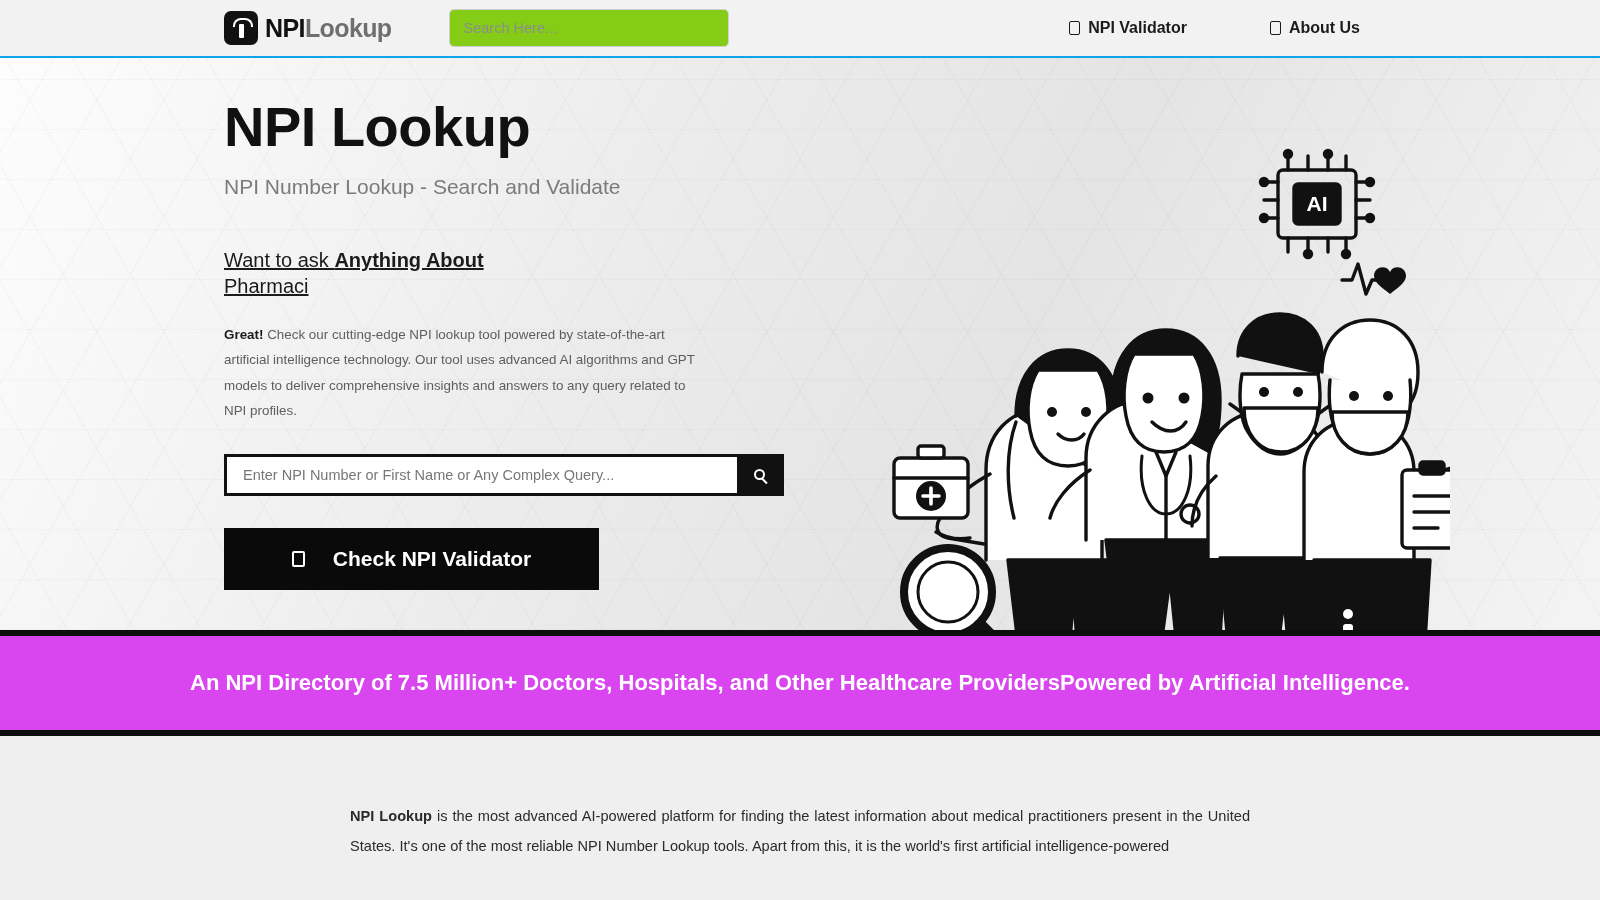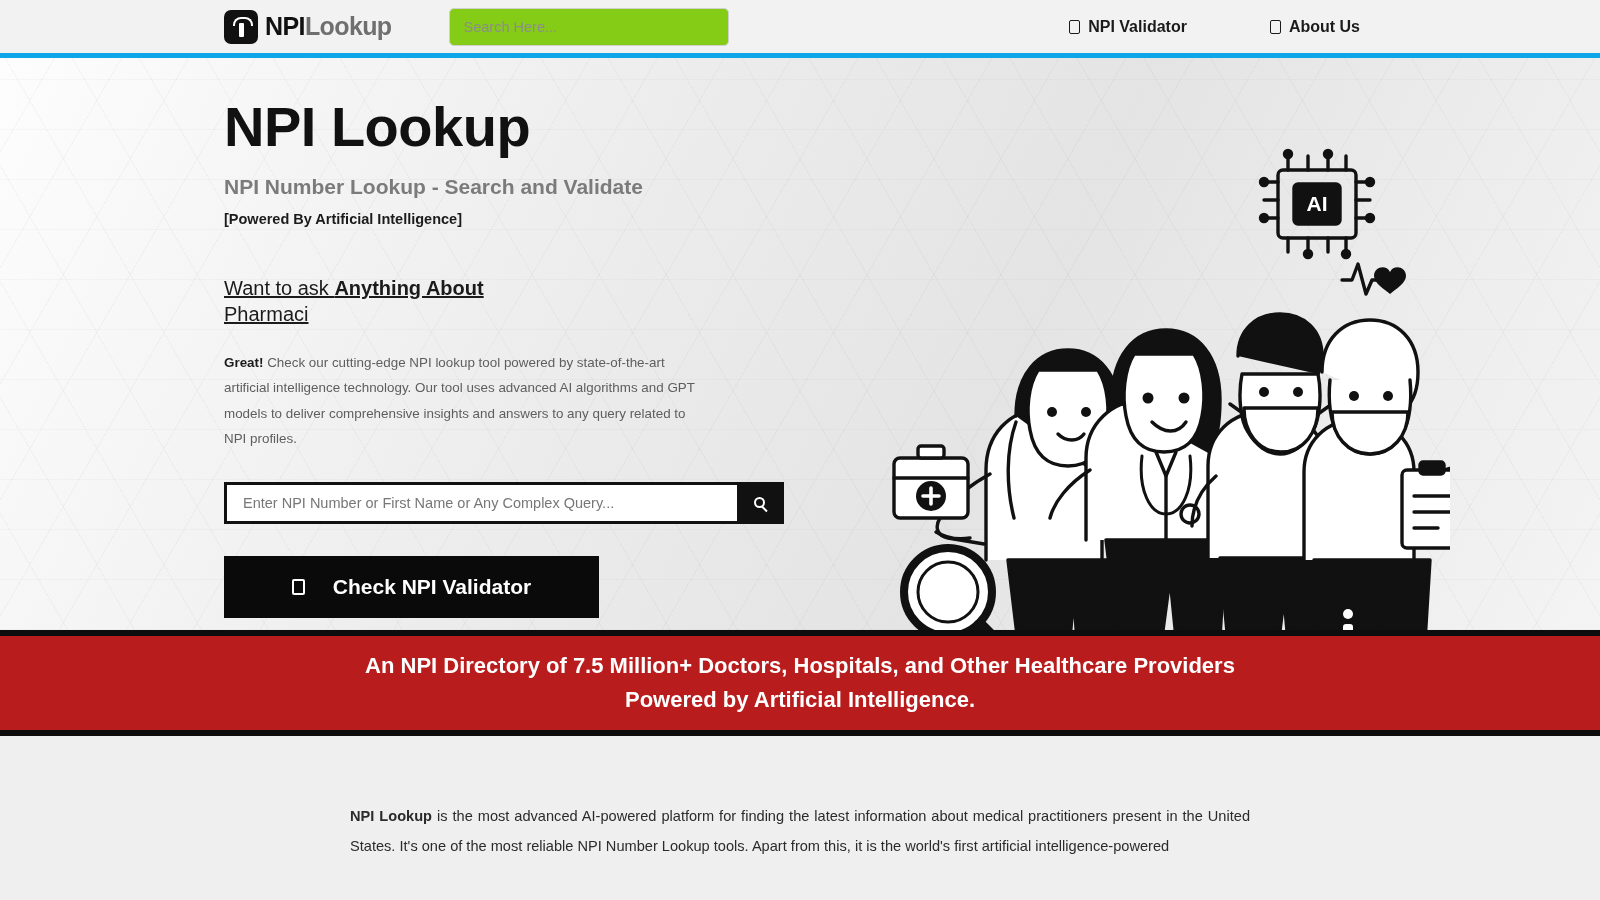--- a/index.html
+++ b/index.html
@@ -9,21 +9,21 @@
     overflow: hidden;
     background: #ffffff;
     font-family: "Liberation Sans", sans-serif;
   }
 
   
   .header {
     position: relative;
     height: 58px;
     background: #f2f2f2;
-    border-bottom: 5px solid #0ea5e9;
+    border-bottom: 2px solid #0ea5e9;
     display: flex;
     align-items: center;
     justify-content: flex-end;
   }
   .logo {
     display: flex;
     align-items: center;
     margin-left: 224px;
     gap: 7px;
   }
@@ -118,21 +118,21 @@
   }
   .hero-title {
     font-size: 56px;
     font-weight: bold;
     color: #111;
     margin: 36px 0 0 0;
     letter-spacing: -0.5px;
   }
   .hero-sub {
     font-size: 21px;
-    font-weight: bold;
+    font-weight: normal;
     color: #7b7b7b;
     margin-top: 16px;
   }
   .hero-powered {
     font-size: 14.5px;
     font-weight: bold;
     color: #1b1b1b;
     margin-top: 12px;
   }
   .hero-ask {
@@ -225,26 +225,25 @@
   .hero-art {
     position: absolute;
     right: 150px;
     top: 82px;
     width: 560px;
     height: 560px;
   }
 
   
   .banner {
-    background: #b91c1c;
+    background: #d946ef;
     border-top: 6px solid #0d0d0d;
     border-bottom: 6px solid #0d0d0d;
     height: 106px;
     display: flex;
-    flex-direction: column;
     align-items: center;
     justify-content: center;
     color: #fff;
   }
   .banner div {
     font-size: 22px;
     font-weight: bold;
     line-height: 1.55;
     text-align: center;
   }
@@ -296,21 +295,20 @@
       <span class="nav-ico"></span>
       <span>About Us</span>
     </a>
   </div>
 </div>
 
 <div class="hero">
   <div class="hero-inner">
     <h1 class="hero-title">NPI Lookup</h1>
     <div class="hero-sub">NPI Number Lookup - Search and Validate</div>
-    <div class="hero-powered">[Powered By Artificial Intelligence]</div>
 
     <div class="hero-ask">
       <span>Want to ask </span><b>Anything About</b><br>
       <span>Pharmaci</span>
     </div>
 
     <div class="hero-desc">
       <b>Great!</b><span> Check our cutting-edge NPI lookup tool powered by state-of-the-art artificial intelligence technology. Our tool uses advanced AI algorithms and GPT models to deliver comprehensive insights and answers to any query related to NPI profiles.</span>
     </div>
 

